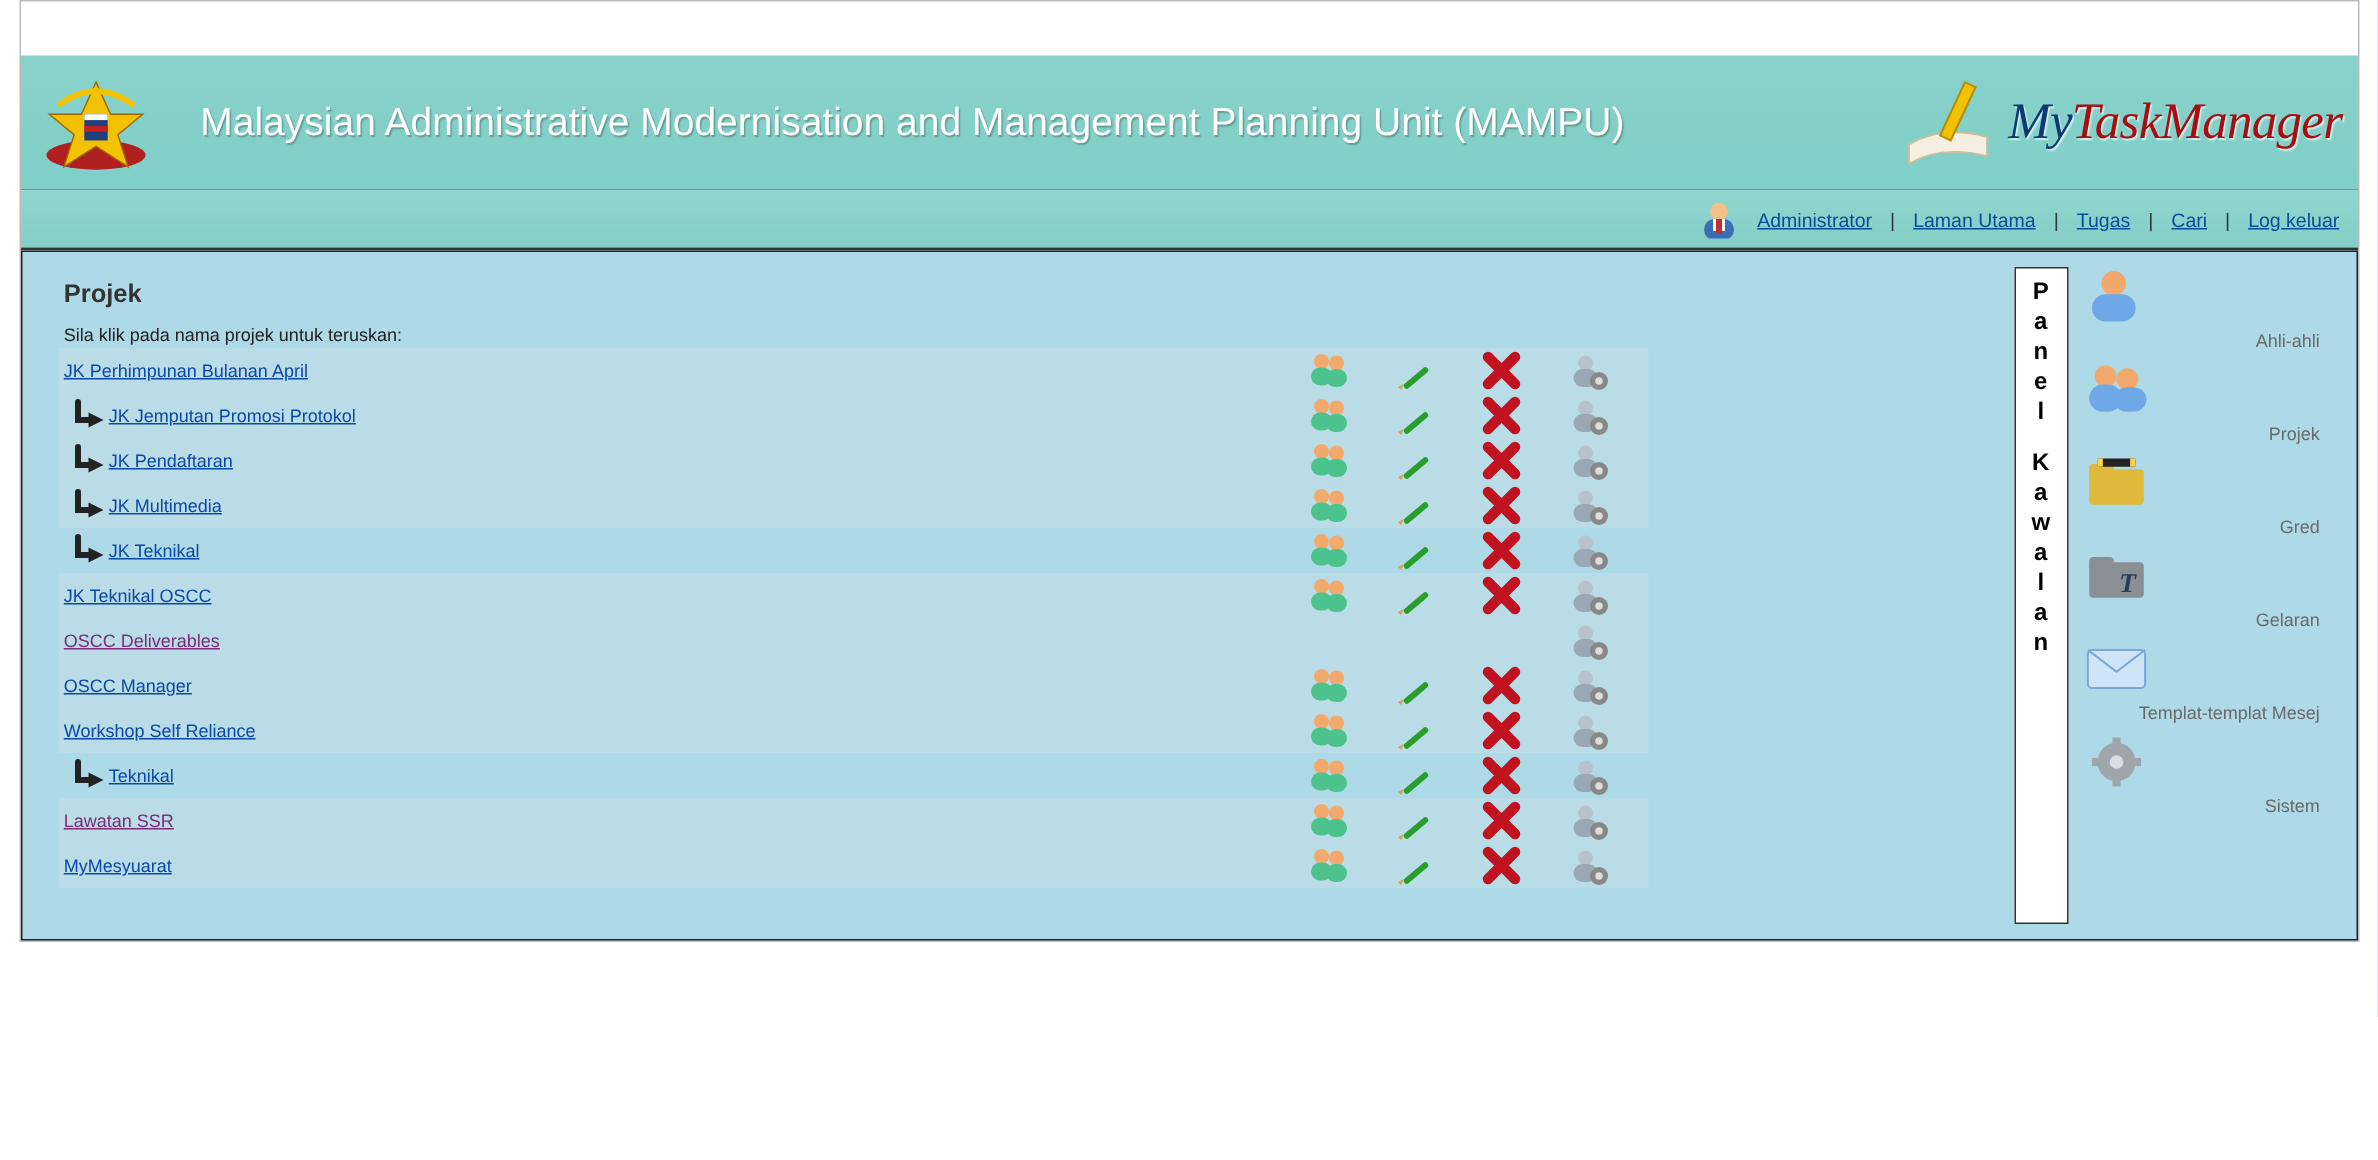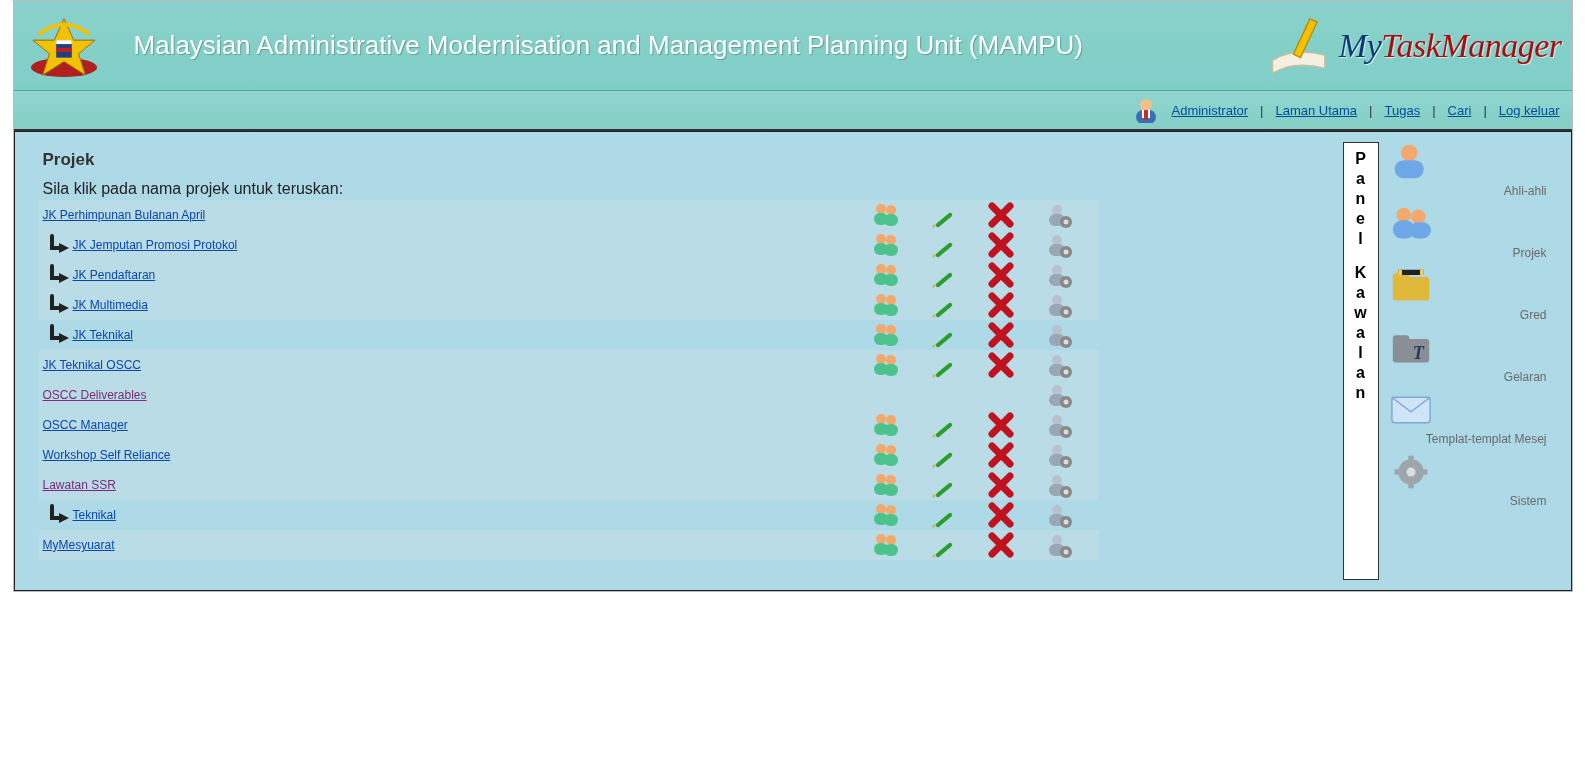--- a/index.html
+++ b/index.html
@@ -15,20 +15,21 @@
     border: 1px solid #bbb;
   }
   
   .header {
     background: linear-gradient(to bottom, #89d1ca 0%, #7fcfc8 100%);
     height: 90px;
     display: flex;
     align-items: center;
     padding: 0 10px;
     border-bottom: 1px solid #4aa8a0;
+    margin-top: 36px;
   }
   .crest {
     width: 80px;
     height: 72px;
     display: flex;
     align-items: center;
     justify-content: center;
     margin-right: 30px;
   }
   .crest svg { width: 78px; height: 70px; }
@@ -95,21 +96,21 @@
     width: 160px;
     text-align: right;
   }
   .section-title {
     font-size: 17px;
     font-weight: bold;
     color: #333;
     margin: 8px 0 10px 4px;
   }
   .instruction {
-    font-size: 16px;
+    font-size: 12px;
     color: #222;
     margin: 0 0 2px 4px;
   }
   
   .plist {
     width: 1060px;
   }
   .prow {
     display: flex;
     align-items: center;
@@ -534,53 +535,53 @@
                   <use href="#i-x"></use>
                 </svg>
               </div>
               <div class="act">
                 <svg width="28" height="26" viewBox="0 0 28 26">
                   <use href="#i-gearuser"></use>
                 </svg>
               </div>
             </div>
           </div>
-          <div class="prow shade">
-            <div class="pname">
-              <a href="#" class="visited">Lawatan SSR</a>
-            </div>
-            <div class="actions">
-              <div class="act">
-                <svg width="28" height="26" viewBox="0 0 28 26">
-                  <use href="#i-people"></use>
-                </svg>
-              </div>
-              <div class="act">
-                <svg width="28" height="26" viewBox="0 0 28 26">
-                  <use href="#i-pencil"></use>
-                </svg>
-              </div>
-              <div class="act">
-                <svg width="28" height="26" viewBox="0 0 28 26">
-                  <use href="#i-x"></use>
-                </svg>
-              </div>
-              <div class="act">
-                <svg width="28" height="26" viewBox="0 0 28 26">
-                  <use href="#i-gearuser"></use>
-                </svg>
-              </div>
-            </div>
-          </div>
           <div class="prow">
             <div class="pname">
               <span class="sub-arrow"><svg width="22" height="22" viewBox="0 0 22 22">
                   <use href="#i-arrow"></use>
                 </svg></span>
               <a href="#">Teknikal</a>
+            </div>
+            <div class="actions">
+              <div class="act">
+                <svg width="28" height="26" viewBox="0 0 28 26">
+                  <use href="#i-people"></use>
+                </svg>
+              </div>
+              <div class="act">
+                <svg width="28" height="26" viewBox="0 0 28 26">
+                  <use href="#i-pencil"></use>
+                </svg>
+              </div>
+              <div class="act">
+                <svg width="28" height="26" viewBox="0 0 28 26">
+                  <use href="#i-x"></use>
+                </svg>
+              </div>
+              <div class="act">
+                <svg width="28" height="26" viewBox="0 0 28 26">
+                  <use href="#i-gearuser"></use>
+                </svg>
+              </div>
+            </div>
+          </div>
+          <div class="prow shade">
+            <div class="pname">
+              <a href="#" class="visited">Lawatan SSR</a>
             </div>
             <div class="actions">
               <div class="act">
                 <svg width="28" height="26" viewBox="0 0 28 26">
                   <use href="#i-people"></use>
                 </svg>
               </div>
               <div class="act">
                 <svg width="28" height="26" viewBox="0 0 28 26">
                   <use href="#i-pencil"></use>

